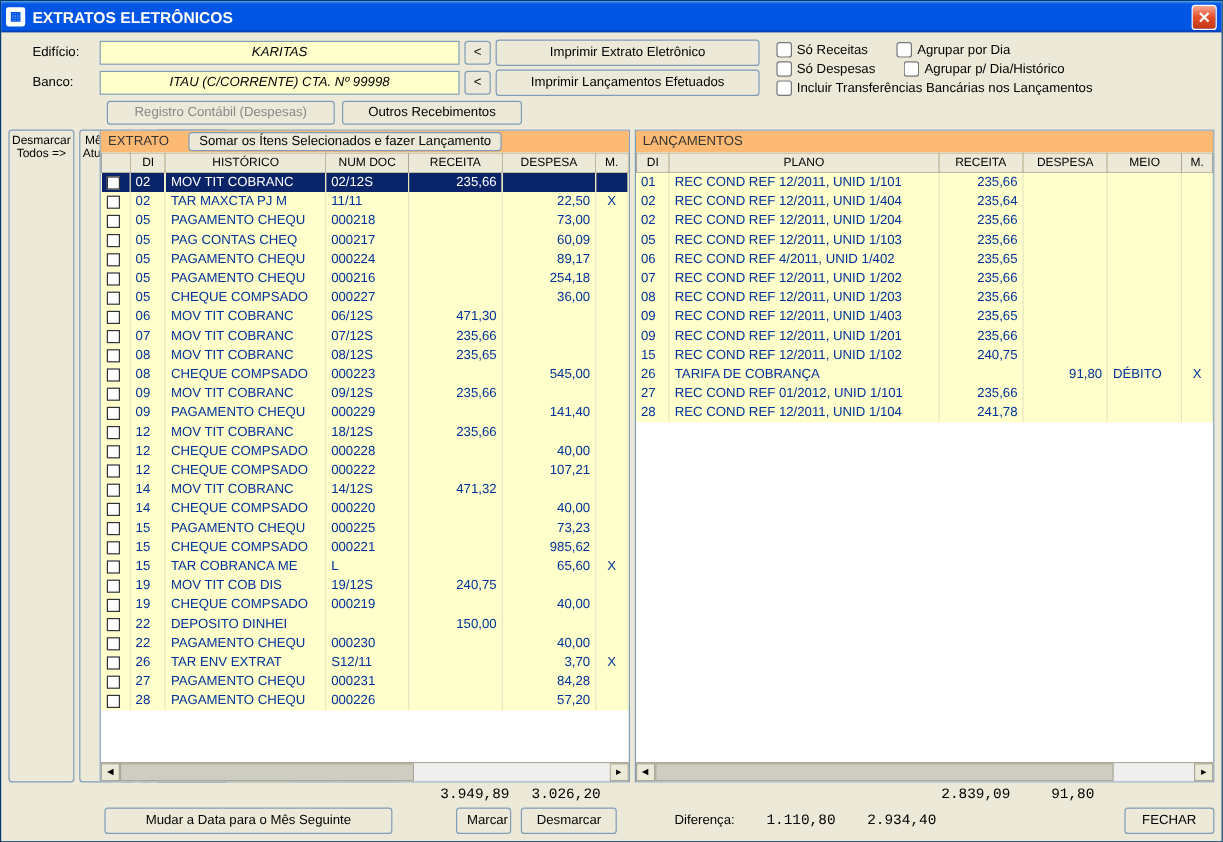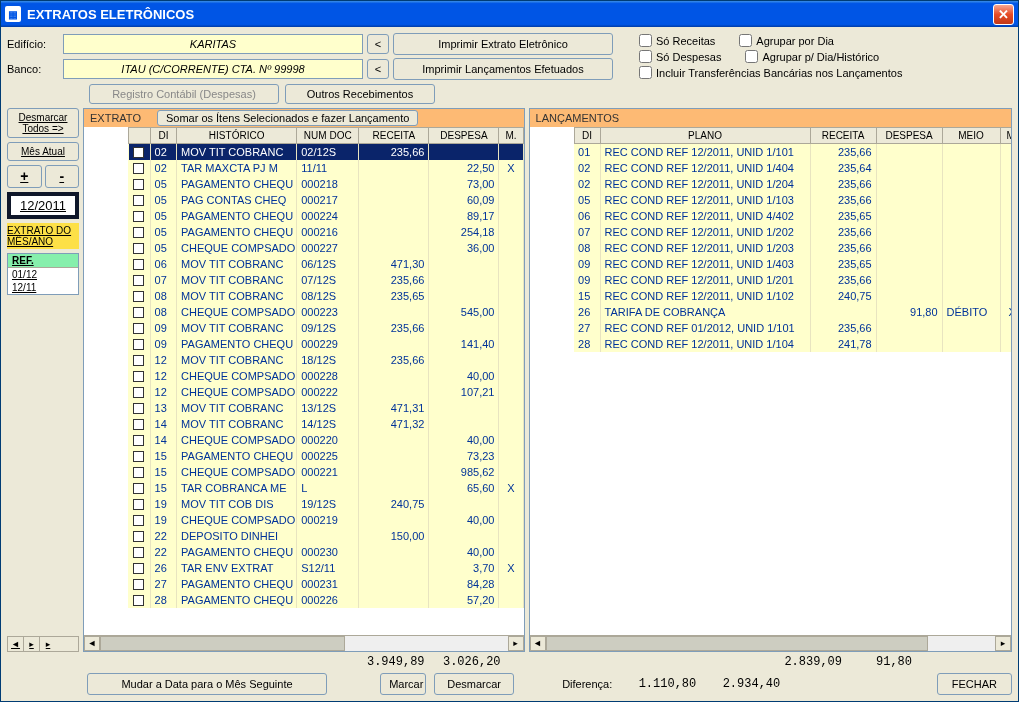--- a/index.html
+++ b/index.html
@@ -3,51 +3,51 @@
 <meta charset="utf-8">
 <style>
 * { box-sizing: border-box; margin: 0; padding: 0; }
 body { font-family: Tahoma, Arial, sans-serif; font-size: 11px; background: #d4d0c8; overflow: hidden; }
 .window { width: 1019px; height: 702px; background: #ece9d8; border: 1px solid #003c74; position: relative; }
 .titlebar { height: 26px; background: linear-gradient(to bottom, #3a8ee8 0%, #0055e5 10%, #0055e5 90%, #003ca5 100%); color: #fff; display: flex; align-items: center; padding: 0 4px; font-weight: bold; font-size: 13px; }
 .titlebar .icon { width: 16px; height: 16px; background: #fff; border-radius: 2px; margin-right: 6px; display: flex; align-items: center; justify-content: center; font-size: 10px; color: #0055e5; }
 .titlebar .title { flex: 1; }
 .titlebar .close { width: 21px; height: 21px; background: linear-gradient(to bottom, #f5a793 0%, #e74b25 50%, #c13818 100%); border: 1px solid #fff; border-radius: 3px; color: #fff; display: flex; align-items: center; justify-content: center; font-weight: bold; font-size: 13px; cursor: pointer; }
 .content { padding: 6px; height: calc(100% - 26px); display: flex; flex-direction: column; }
-.toprow { display: flex; gap: 12px; align-items: center; margin-bottom: 4px; }
+.toprow { display: flex; gap: 0; align-items: flex-end; margin-bottom: 4px; margin-left: 20px; }
 .leftcol { display: flex; flex-direction: column; gap: 3px; }
 .fieldrow { display: flex; align-items: center; gap: 4px; }
 .fieldlabel { width: 52px; text-align: left; }
 .fieldvalue { width: 300px; height: 20px; background: #ffffcc; border: 1px solid #7f9db9; text-align: center; line-height: 18px; font-style: italic; }
 .btn { background: #ece9d8; border: 1px solid #7f9db9; border-radius: 3px; padding: 2px 8px; cursor: pointer; font-size: 11px; height: 20px; line-height: 14px; }
 .btn.disabled { color: #888; }
 .btn.small { width: 22px; padding: 2px 0; text-align: center; }
 .btnlong { background: #ece9d8; border: 1px solid #7f9db9; border-radius: 3px; padding: 2px 8px; cursor: pointer; font-size: 11px; height: 22px; }
 .checkboxes { display: flex; flex-direction: column; gap: 3px; margin-left: 14px; }
 .cbrow { display: flex; gap: 24px; }
 .cb { display: flex; align-items: center; gap: 4px; cursor: pointer; white-space: nowrap; }
 .cb input { width: 13px; height: 13px; }
 .buttonrow2 { display: flex; gap: 6px; margin-left: 26px; margin-bottom: 4px; }
 .mainarea { display: flex; gap: 4px; flex: 1; min-height: 0; }
-.sidebar { width: 72px; display: flex; flex-direction: column; gap: 4px; text-decoration: underline; }
+.sidebar { width: 72px; display: flex; flex-direction: row; gap: 4px; }
 .sidebar .sbtn { background: #ece9d8; border: 1px solid #7f9db9; border-radius: 3px; padding: 3px 2px; font-size: 10px; text-align: center; cursor: pointer; line-height: 1.1; }
 .sidebar .srow { display: flex; gap: 3px; }
 .sidebar .srow .sbtn { flex: 1; font-size: 14px; font-weight: bold; }
 .sidebar .datebox { background: #fff; border: 4px solid #0f172a; padding: 2px; text-align: center; font-size: 13px; }
 .sidebar .slabel { background: #fde047; font-size: 10px; text-align: left; line-height: 1.1; padding: 2px 0; }
 .sidebar .reflist { border: 1px solid #7f9db9; background: #fff; flex: 0 0 auto; }
 .sidebar .reflist .hdr { background: #86efac; border-bottom: 1px solid #aca899; padding: 1px 4px; font-size: 10px; font-weight: bold; }
 .sidebar .reflist .item { padding: 1px 4px; font-size: 10px; }
 .sidebar .bottomscroll { margin-top: auto; height: 16px; background: #ece9d8; border: 1px solid #aca899; display:flex; }
 .sidebar .bottomscroll div { width:16px; border-right:1px solid #aca899; text-align:center; line-height:14px; font-size:9px; }
 .panel { flex: 1; display: flex; flex-direction: column; border: 1px solid #7f9db9; background: #fff; min-width: 0; }
 .panelhdr { display: flex; align-items: center; background: #fdba74; padding: 0; height: 18px; }
 .panelhdr .ptitle { padding: 2px 6px; font-size: 11px; color: #333; }
 .panelhdr .pbtn { background: #ece9d8; border: 1px solid #7f9db9; border-radius: 3px; padding: 1px 8px; font-size: 11px; cursor: pointer; margin-left: 10px; }
-.gridwrap { flex: 1; overflow: auto; position: relative; margin-left: 44px; }
+.gridwrap { flex: 1; overflow: auto; position: relative; }
 table.grid { width: 100%; border-collapse: collapse; background: #ffffcc; table-layout: fixed; }
 table.grid th { background: #ece9d8; border: 1px solid #aca899; padding: 2px 4px; font-size: 10px; font-weight: normal; text-align: center; position: sticky; top: 0; }
 table.grid td { border-right: 1px solid #e8e4c0; padding: 1px 4px; font-size: 11px; color: #003399; white-space: nowrap; overflow: hidden; height: 16px; }
 table.grid tr.sel td { background: #0a246a; color: #fff; }
 table.grid td.num { text-align: right; }
 table.grid td.cb { text-align: center; }
 .checkbox-cell { display:inline-block; width:11px; height:11px; border:1px solid #333; background:#fff; }
 .scrollh { height: 16px; background: #ece9d8; border-top: 1px solid #aca899; display: flex; }
 .scrollh .arr { width: 16px; border: 1px solid #aca899; text-align: center; line-height: 12px; font-size: 9px; }
 .scrollh .track { flex: 1; background: #efefef; position: relative; }
@@ -339,31 +339,20 @@
                   <td>CHEQUE COMPSADO</td>
                   <td>000222</td>
                   <td class="num"></td>
                   <td class="num">107,21</td>
                   <td style="text-align:center;"></td>
                 </tr>
                 <tr>
                   <td class="cb">
                     <span class="checkbox-cell"></span>
                   </td>
-                  <td>13</td>
-                  <td>MOV TIT COBRANC</td>
-                  <td>13/12S</td>
-                  <td class="num">471,31</td>
-                  <td class="num"></td>
-                  <td style="text-align:center;"></td>
-                </tr>
-                <tr>
-                  <td class="cb">
-                    <span class="checkbox-cell"></span>
-                  </td>
                   <td>14</td>
                   <td>MOV TIT COBRANC</td>
                   <td>14/12S</td>
                   <td class="num">471,32</td>
                   <td class="num"></td>
                   <td style="text-align:center;"></td>
                 </tr>
                 <tr>
                   <td class="cb">
                     <span class="checkbox-cell"></span>
@@ -549,21 +538,21 @@
                 <tr>
                   <td>05</td>
                   <td>REC COND REF 12/2011, UNID 1/103</td>
                   <td class="num">235,66</td>
                   <td class="num"></td>
                   <td></td>
                   <td style="text-align:center;"></td>
                 </tr>
                 <tr>
                   <td>06</td>
-                  <td>REC COND REF 12/2011, UNID 4/402</td>
+                  <td>REC COND REF 4/2011, UNID 1/402</td>
                   <td class="num">235,65</td>
                   <td class="num"></td>
                   <td></td>
                   <td style="text-align:center;"></td>
                 </tr>
                 <tr>
                   <td>07</td>
                   <td>REC COND REF 12/2011, UNID 1/202</td>
                   <td class="num">235,66</td>
                   <td class="num"></td>

